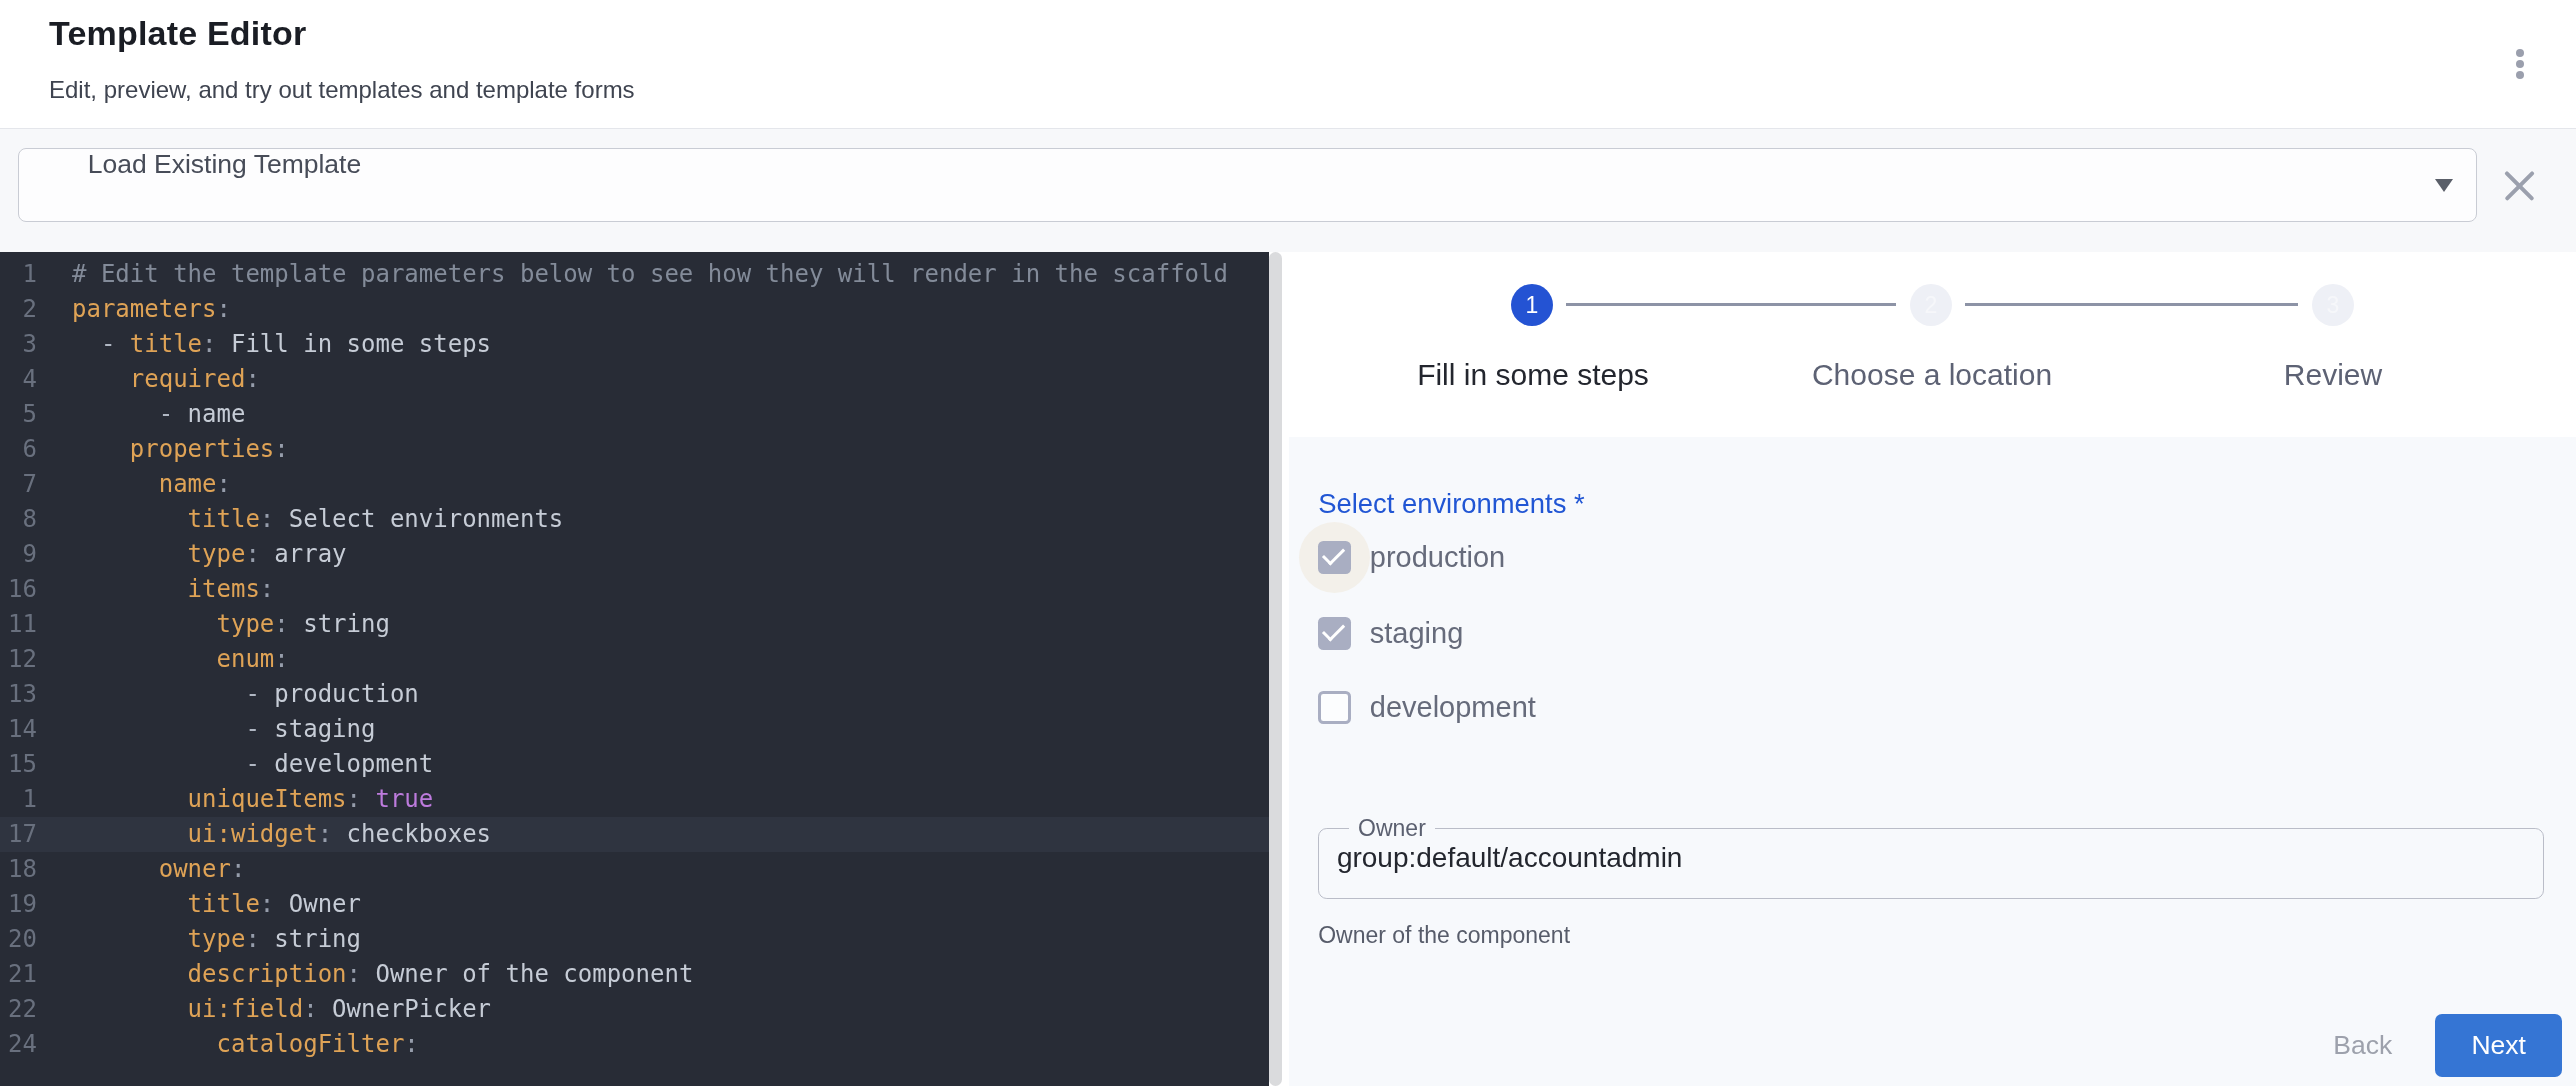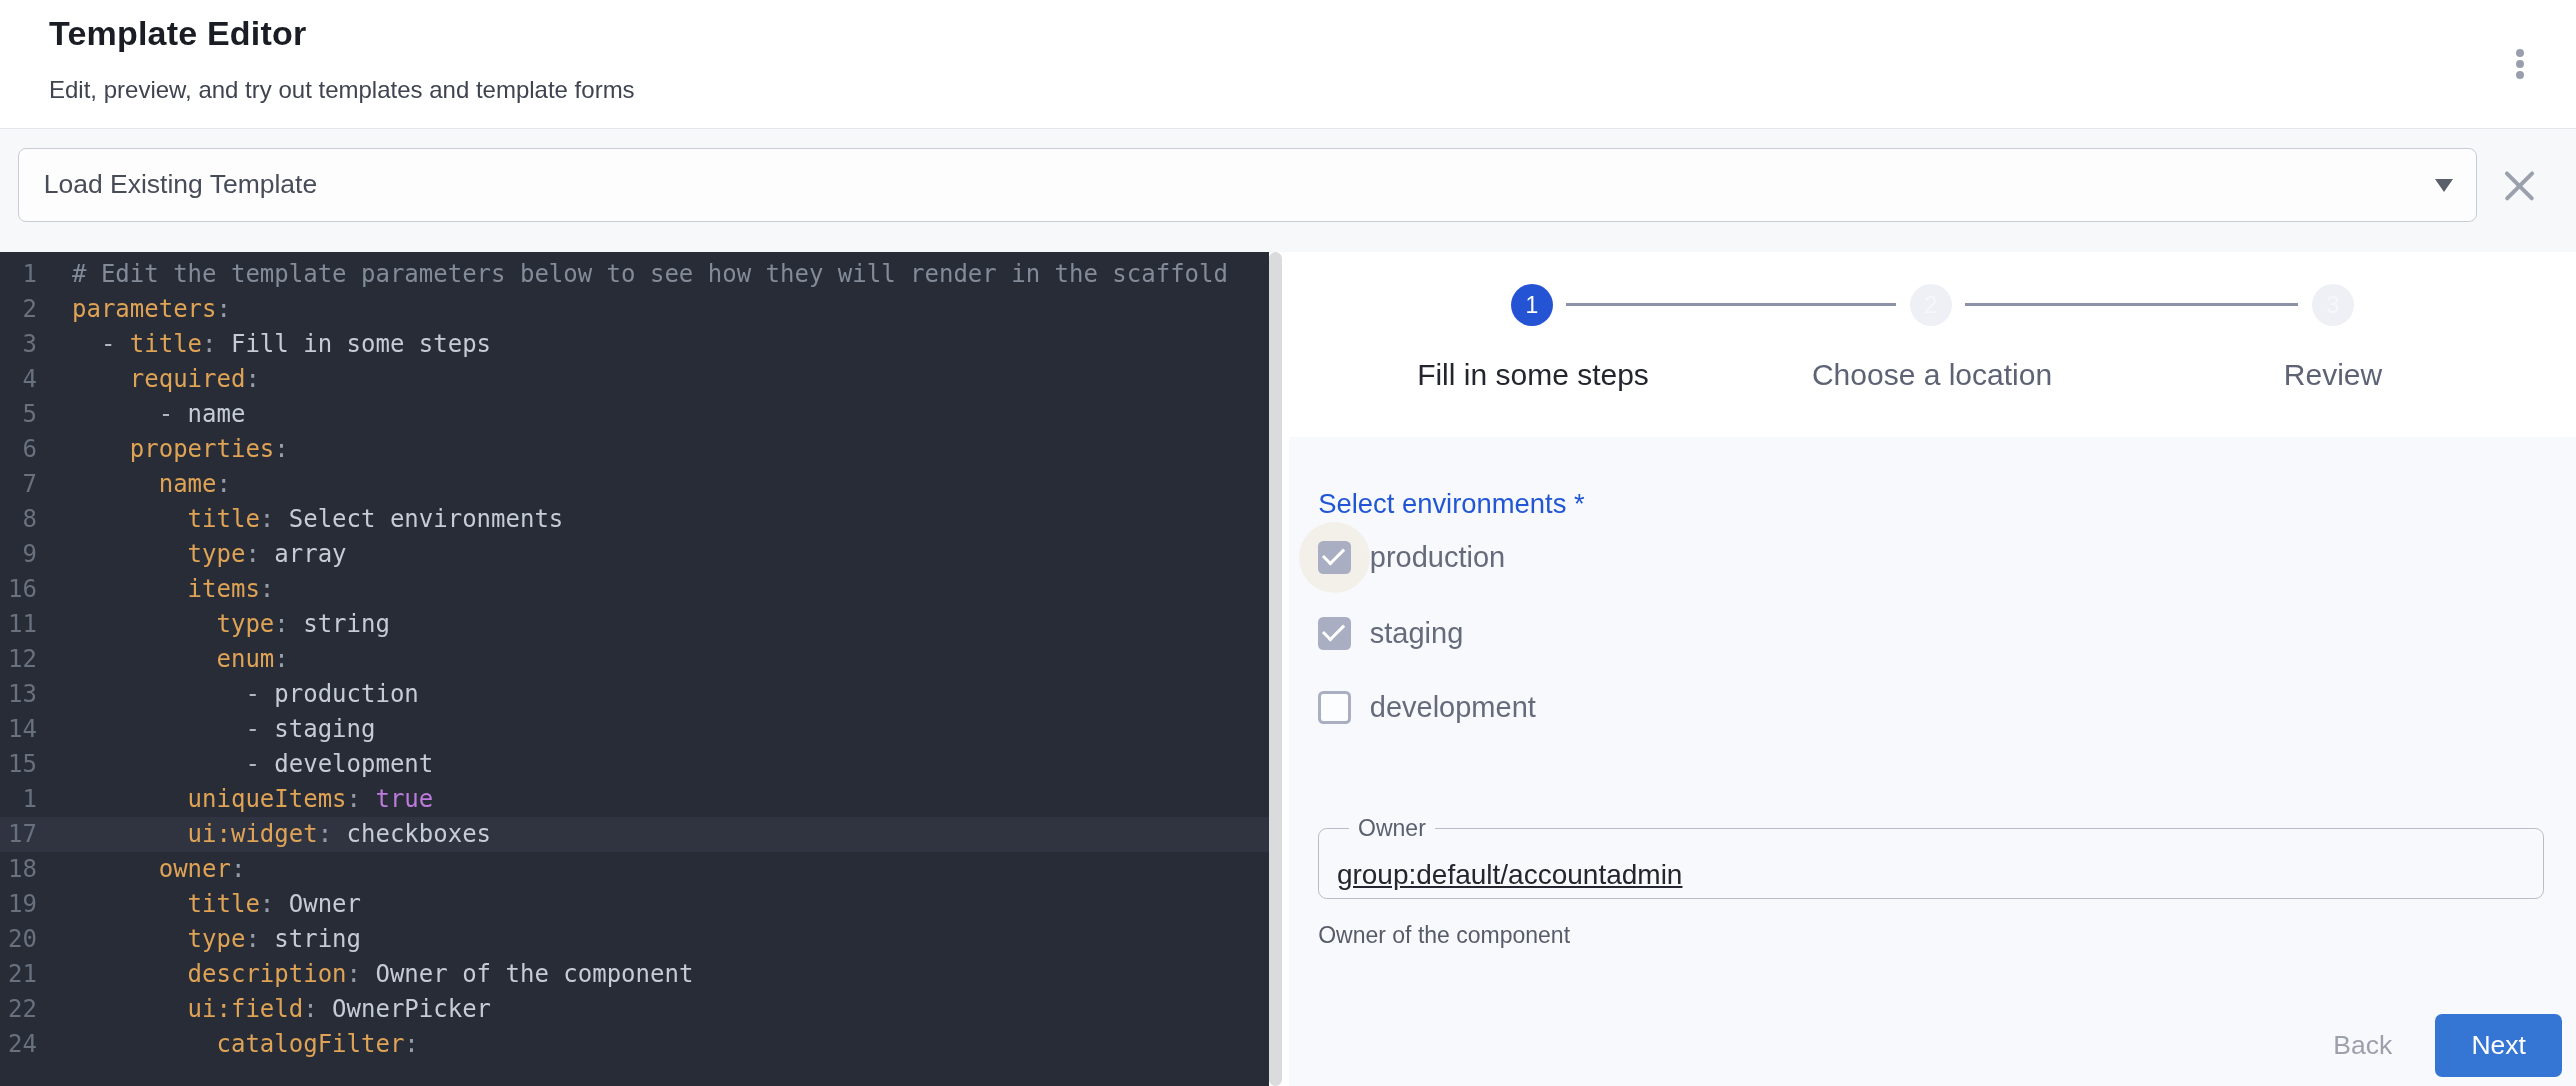--- a/index.html
+++ b/index.html
@@ -8,21 +8,21 @@
     background:#ffffff;font-family:"Liberation Sans",sans-serif;
   }
   
   .header{position:absolute;left:0;top:0;width:2576px;height:129px;background:#fff;}
   .title{position:absolute;left:49px;top:14px;font-size:34px;font-weight:700;color:#1a1d24;letter-spacing:0.2px;}
   .subtitle{position:absolute;left:49px;top:76px;font-size:24px;color:#3f4450;}
   .kebab{position:absolute;left:2495px;top:35px;width:50px;height:58px;display:flex;flex-direction:column;align-items:center;justify-content:center;gap:2.7px;cursor:pointer;border-radius:50%;}
   .kebab .dot{width:8px;height:8px;border-radius:50%;background:#9b9fad;}
   
   .toolbar{position:absolute;left:0;top:128px;width:2576px;height:124px;background:#f7f8fa;border-top:1.8px solid #e4e6eb;box-sizing:border-box;}
-  .select{position:absolute;left:17.7px;top:18.6px;width:2459px;height:74px;background:#fdfdfe;border:1.8px solid #c9ccd4;border-radius:8px;box-sizing:border-box;display:flex;align-items:center;cursor:pointer;}
+  .select{position:absolute;left:17.7px;top:18.6px;width:2459px;height:74px;background:#fdfdfe;border:1.8px solid #c9ccd4;border-radius:8px;box-sizing:border-box;display:flex;align-items:flex-start;cursor:pointer;padding-left:44px;}
   .select-text{margin-left:25px;font-size:26.5px;color:#474c58;}
   .select-arrow{position:absolute;right:23px;top:50%;margin-top:-5.3px;width:0;height:0;border-left:9.7px solid transparent;border-right:9.7px solid transparent;border-top:13.3px solid #5a5f69;}
   .close-x{position:absolute;left:2500px;top:166px;width:39px;height:39px;cursor:pointer;}
   .close-x::before,.close-x::after{content:"";position:absolute;left:0;top:17.7px;width:39px;height:3.5px;border-radius:1.8px;background:#9ba0ad;}
   .close-x::before{transform:rotate(45deg);}
   .close-x::after{transform:rotate(-45deg);}
   
   .editor{position:absolute;left:0;top:252px;width:1269px;height:834px;background:#282c36;overflow:hidden;padding-top:5.3px;box-sizing:border-box;font-family:"DejaVu Sans Mono",monospace;font-size:24px;}
   .code-line{display:flex;height:35px;line-height:35px;}
   .code-line.active{background:#2f3440;}
@@ -45,21 +45,21 @@
   .group-label{position:absolute;left:29px;top:51px;font-size:27.4px;font-weight:500;color:#2156d4;}
   .cbx-row{position:absolute;left:29px;height:42px;display:flex;align-items:center;}
   .halo{position:absolute;left:-19.5px;top:-14px;width:71px;height:71px;border-radius:50%;background:#f3f0ea;z-index:0;}
   .cbx{position:relative;width:33px;height:33px;border-radius:5.3px;box-sizing:border-box;flex:none;z-index:1;cursor:pointer;}
   .cbx.checked{background:#a9aec2;}
   .cbx.checked::after{content:"";position:absolute;left:5.3px;top:7px;width:17.7px;height:8.8px;border-left:3.5px solid #fff;border-bottom:3.5px solid #fff;transform:rotate(-45deg);}
   .cbx.unchecked{border:3.5px solid #a9aec2;background:#fcfdfe;}
   .cbx-label{margin-left:18.6px;font-size:29px;color:#666b7b;z-index:1;}
   .owner-fieldset{position:absolute;left:29px;top:380px;width:1226px;height:82px;border:1.8px solid #babdc8;border-radius:8.8px;margin:0;padding:0 0 0 17.7px;box-sizing:border-box;background:transparent;}
   .owner-fieldset legend{margin-left:12.4px;padding:0 8.8px;font-size:23px;line-height:23px;color:#5b6070;}
-  .owner-input{display:block;width:1177px;margin-top:19px;border:none;background:transparent;outline:none;font-size:28px;color:#23262e;font-family:"Liberation Sans",sans-serif;padding:0;text-decoration:underline;}
+  .owner-input{display:block;width:1177px;margin-top:2px;border:none;background:transparent;outline:none;font-size:28px;color:#23262e;font-family:"Liberation Sans",sans-serif;padding:0;}
   .helper{position:absolute;left:29px;top:485px;font-size:23px;color:#575c6a;}
   .back-btn{position:absolute;left:1025px;top:577px;width:97px;height:63px;line-height:63px;text-align:center;font-size:26.5px;font-weight:500;color:#9da1ac;border-radius:7px;cursor:default;}
   .next-btn{position:absolute;left:1146px;top:577px;width:127px;height:63px;background:#3575d4;color:#ffffff;border:none;border-radius:7px;font-size:26.5px;font-weight:500;display:flex;align-items:center;justify-content:center;cursor:pointer;font-family:"Liberation Sans",sans-serif;}
 </style>
 </head>
 <body>
 
 <div class="header">
   <div class="title">Template Editor</div>
   <div class="subtitle">Edit, preview, and try out templates and template forms</div>

